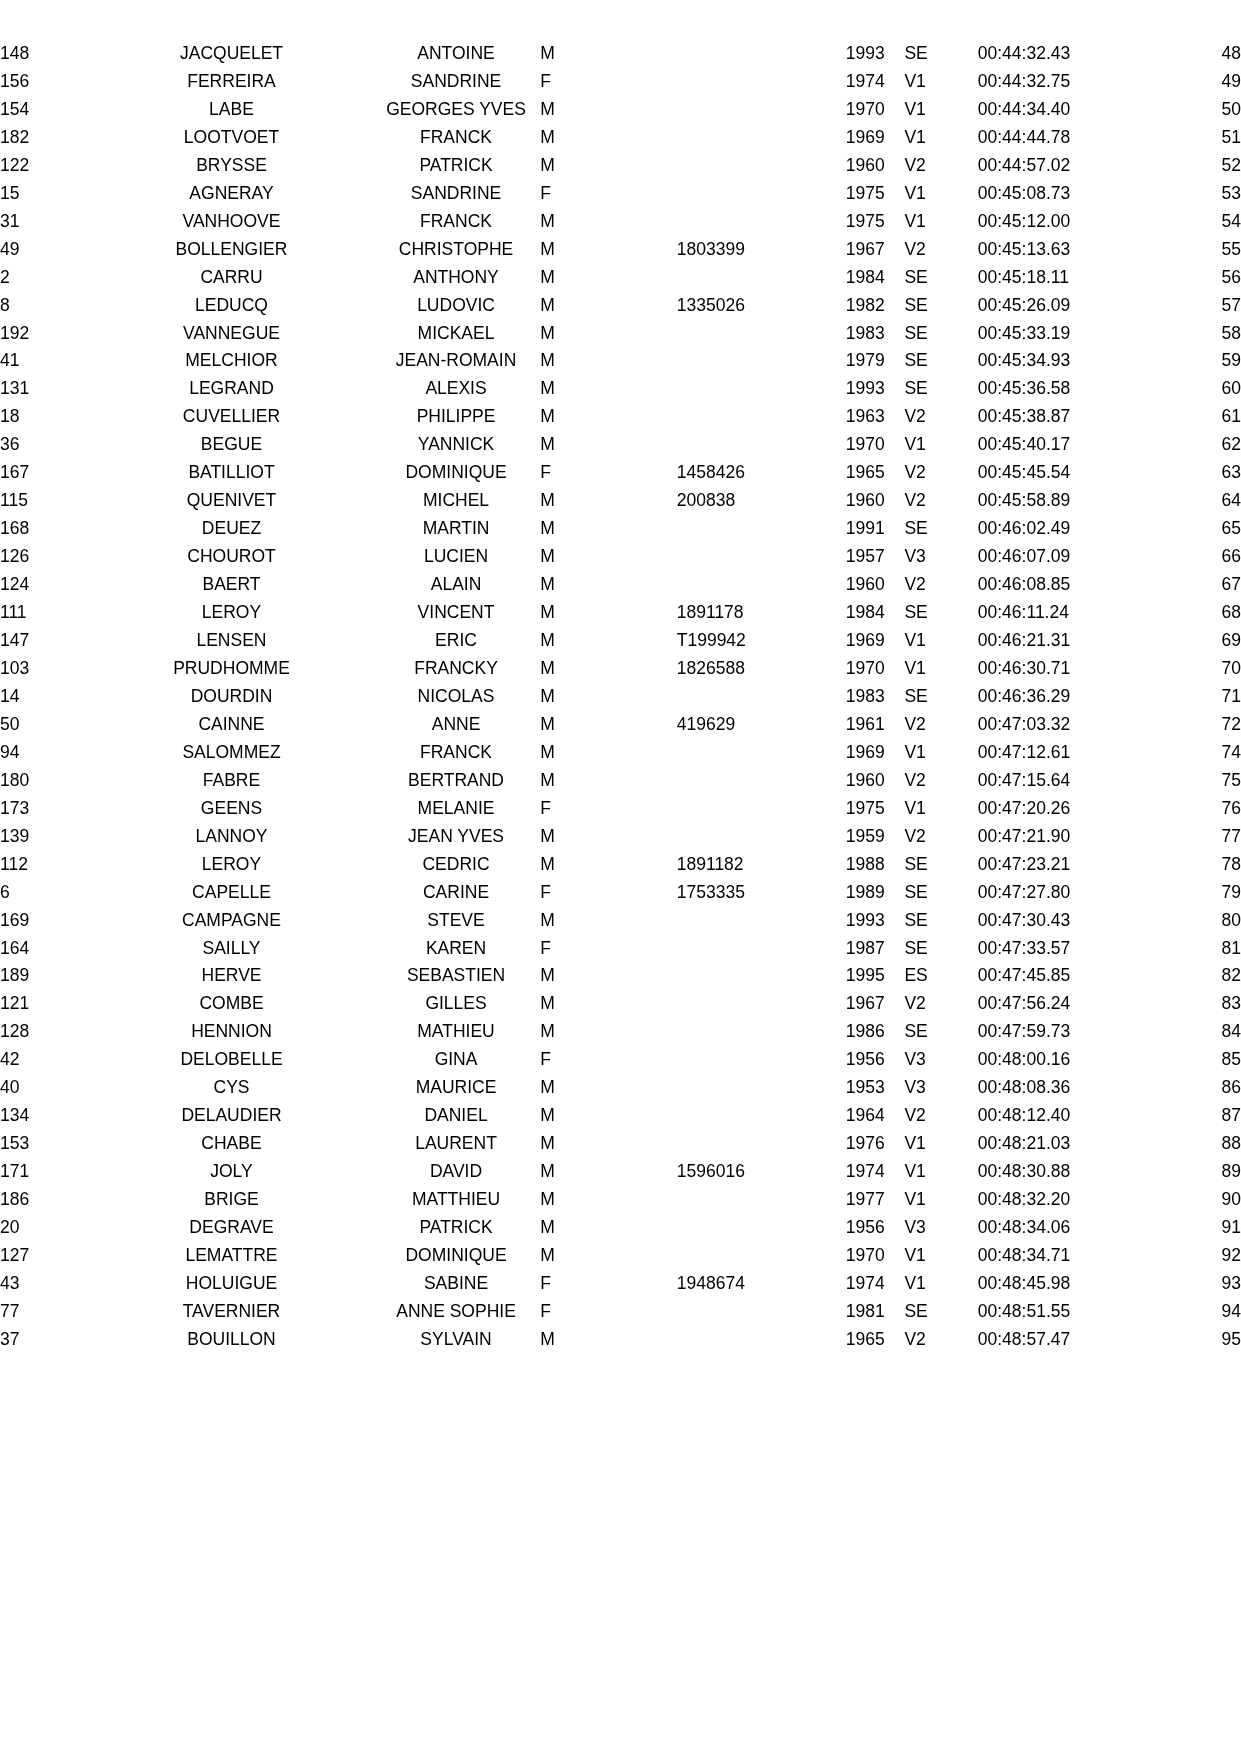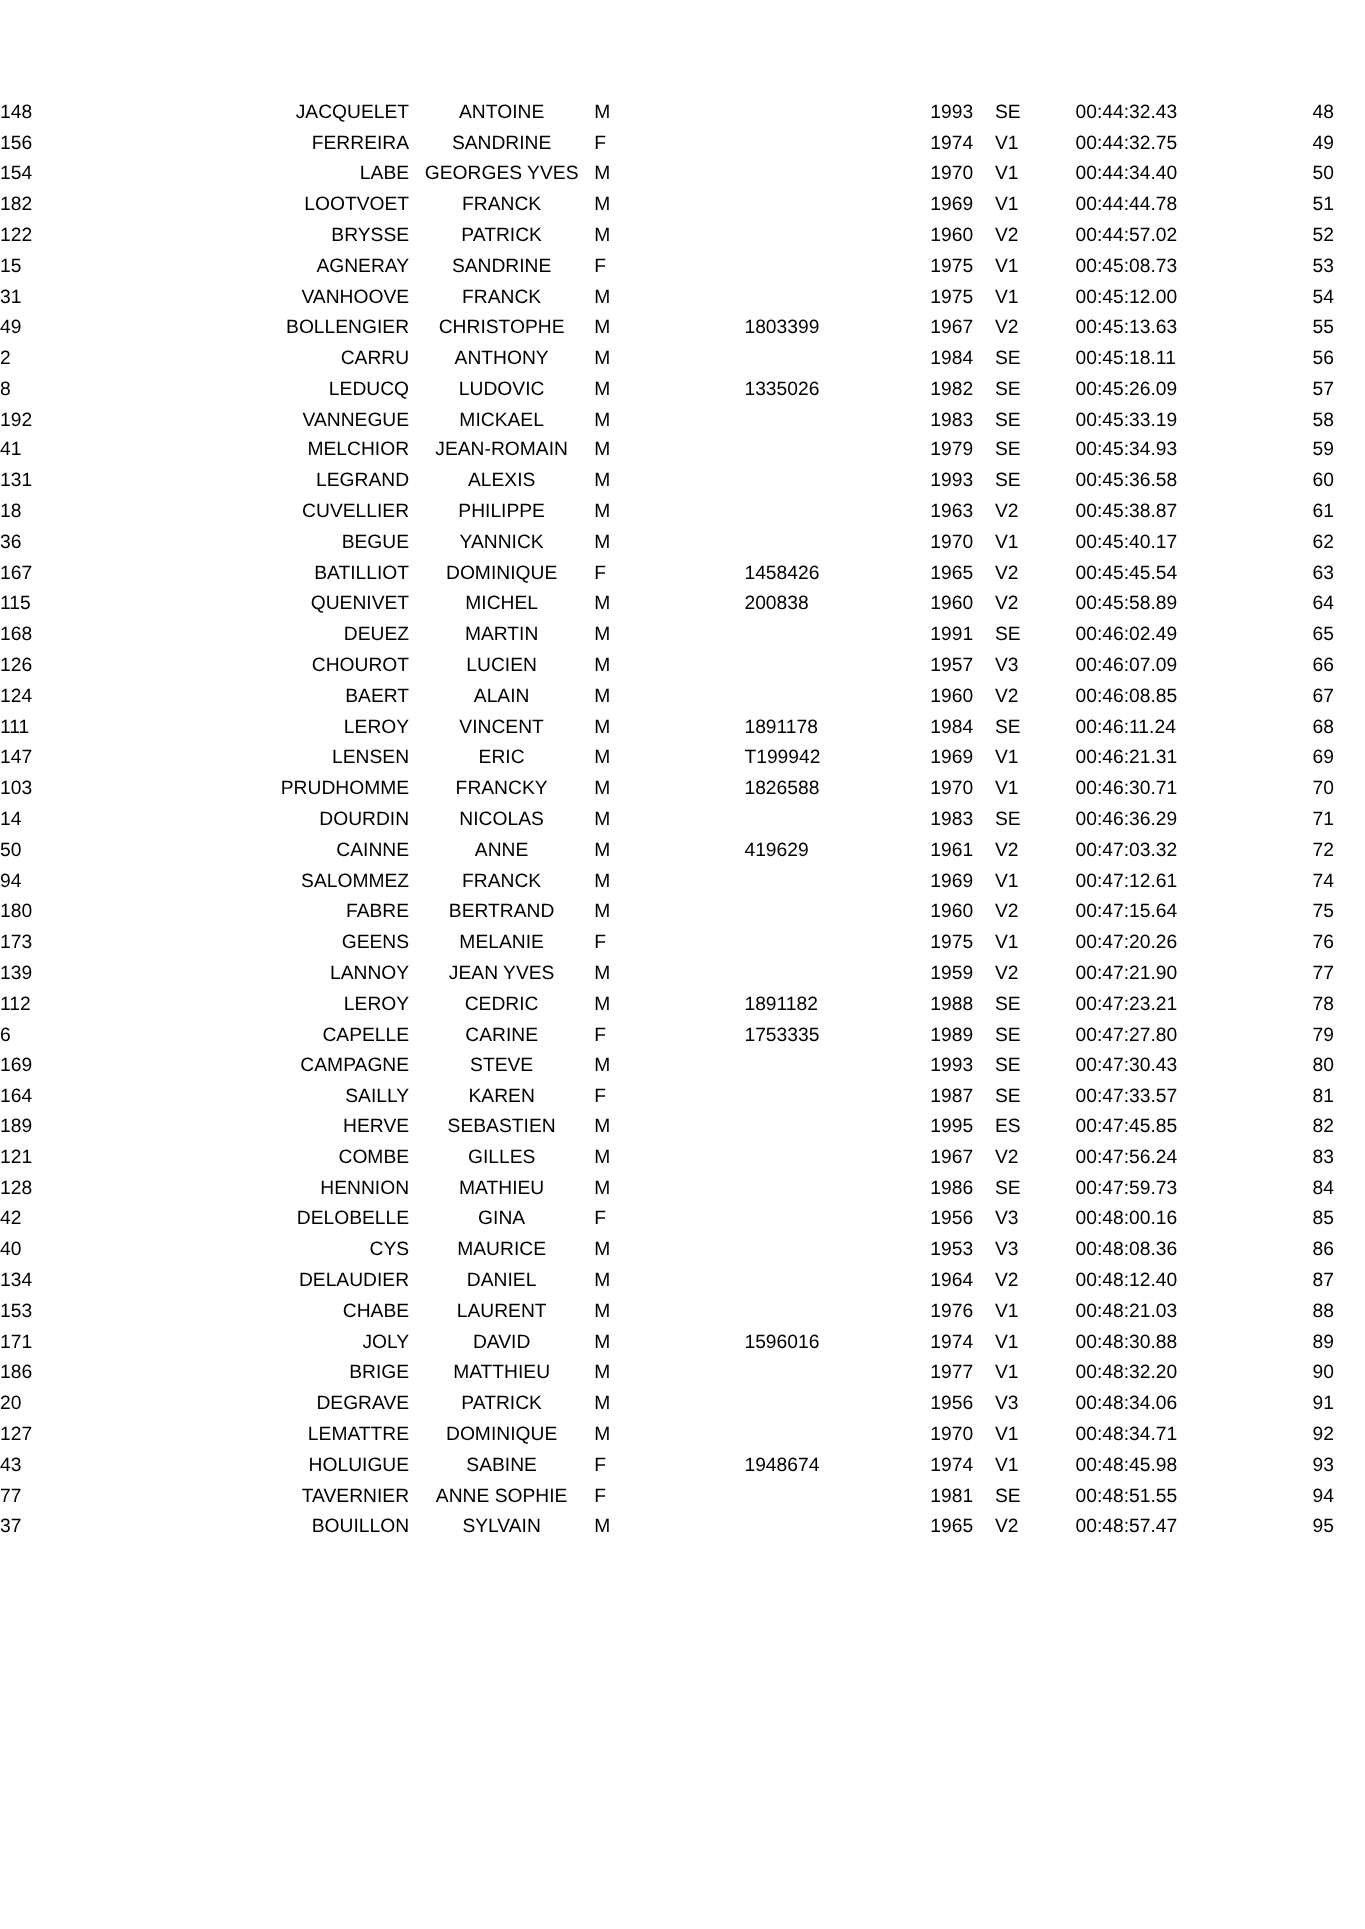--- a/index.html
+++ b/index.html
@@ -13,21 +13,21 @@
     height: 1754px;
     font-family: "Liberation Sans", sans-serif;
     color: #000000;
     -webkit-font-smoothing: antialiased;
   }
   .page {
     position: relative;
     width: 1241px;
     height: 1754px;
     box-sizing: border-box;
-    padding: 88px 0 0 0;
+    padding: 40px 0 0 0;
     background: #ffffff;
   }
   table.results {
     border-collapse: collapse;
     border-spacing: 0;
     margin: 0;
     table-layout: fixed;
     width: 1241px;
   }
   table.results tr {
@@ -38,28 +38,28 @@
     line-height: 27.95px;
     font-family: "Liberation Sans", sans-serif;
     color: #000000;
     padding: 0;
     vertical-align: baseline;
     white-space: nowrap;
     overflow: visible;
   }
   
   .c-bib      { width: 72px;  padding-left: 96px; text-align: left; }
-  .c-last     { width: 222px; text-align: right; }
+  .c-last     { width: 222px; text-align: center; }
   .c-first    { width: 133px; text-align: center; }
   .c-sex      { width: 108px; text-align: left; }
   .c-licence  { width: 118px; text-align: left; padding-right: 8px; }
   .c-year     { width: 62px;  text-align: center; padding-left: 8px; }
   .c-cat      { width: 58px;  text-align: left; padding-left: 14px; }
   .c-time     { width: 148px; text-align: left; padding-left: 6px; }
-  .c-rank     { width: 60px;  text-align: center; padding-left: 18px; margin-top: 19px; }
+  .c-rank     { width: 60px;  text-align: right; padding-left: 18px; margin-top: 19px; }
 </style>
 </head>
 <body>
 
 <div class="page">
   <table class="results">
     <tbody>
         <tr>
           <td class="c-bib">148</td>
           <td class="c-last">JACQUELET</td>

